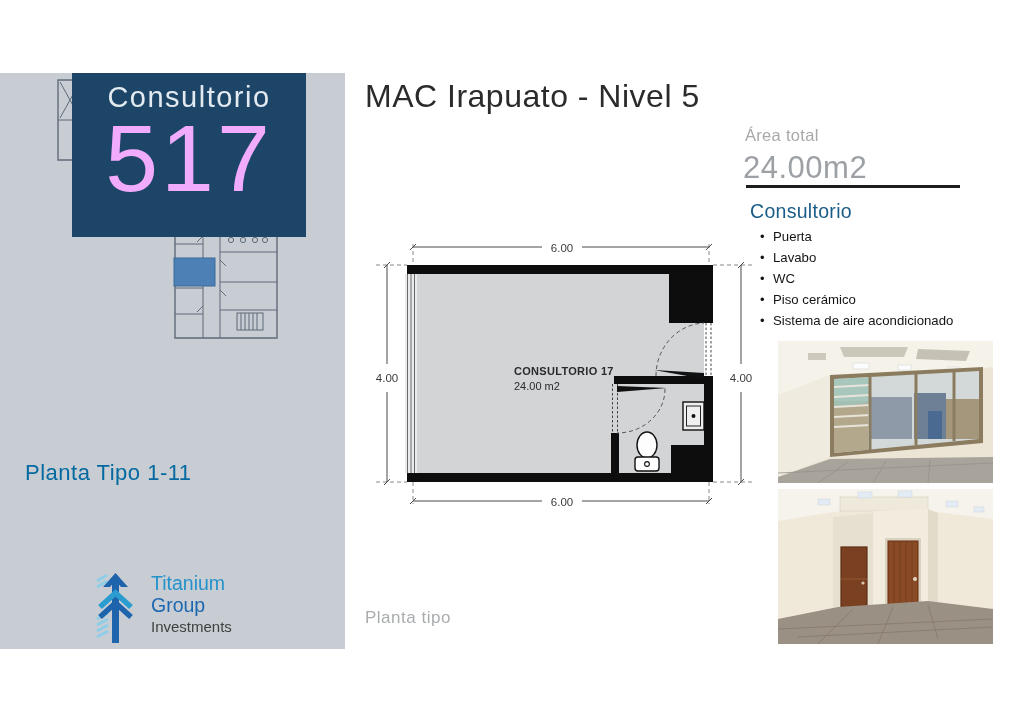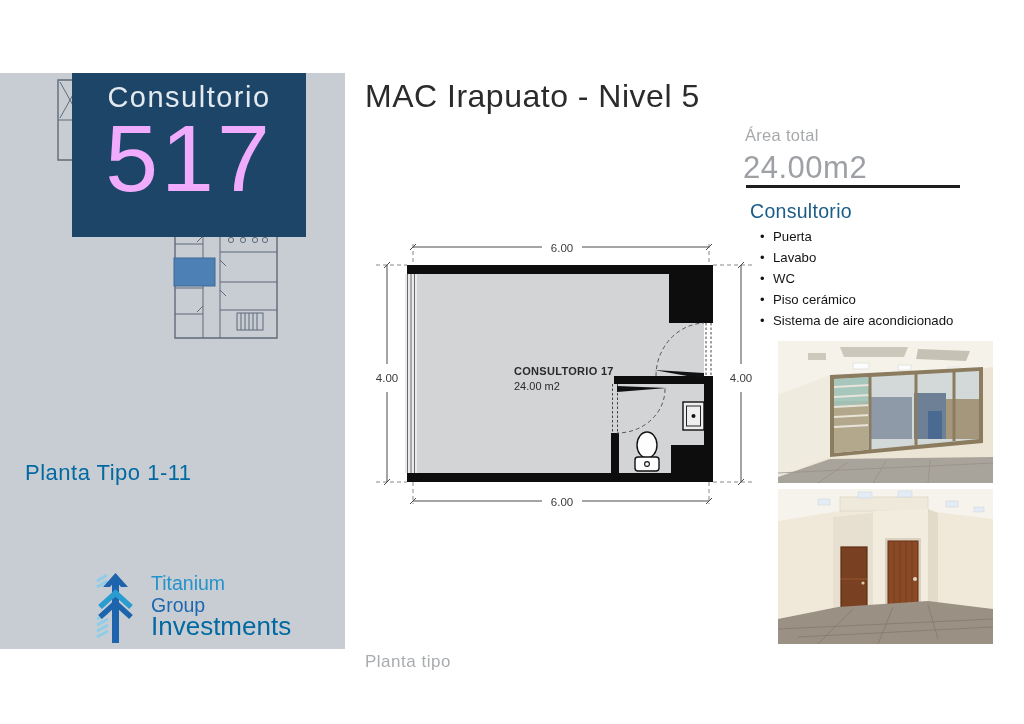--- a/index.html
+++ b/index.html
@@ -23,26 +23,26 @@
   .unit-card .number{
     color:#f0abfc;font-size:95px;font-weight:400;letter-spacing:3px;line-height:0.98;margin-top:-2px;
   }
   .thumb-caption{
     left:25px;top:460px;color:#0369a1;font-size:22px;letter-spacing:.5px;font-weight:400;
   }
   .logo{left:95px;top:571px;width:215px;height:76px;display:flex;align-items:flex-start;}
   .logo-text{margin-left:16px;display:flex;flex-direction:column;line-height:21.5px;padding-top:2px;}
   .logo-text .l1{color:#2492cb;font-size:19.5px;}
   .logo-text .l2{color:#1d67b0;font-size:19.5px;}
-  .logo-text .l3{color:#0369a1;font-size:26px;}
+  .logo-text .l3{color:#404040;font-size:15px;}
 
   
   .main-title{left:365px;top:78px;font-size:32px;color:#2b2b2b;letter-spacing:.5px;font-weight:500;}
   .plan-wrap{left:366px;top:236px;width:400px;height:276px;}
-  .plan-caption{left:365px;top:608px;font-size:17px;color:#a9acae;letter-spacing:.5px;margin-top:44px;}
+  .plan-caption{left:365px;top:608px;font-size:17px;color:#a9acae;letter-spacing:.5px;}
 
   
   .area-label{left:745px;top:126px;font-size:16.5px;color:#a6a9ac;letter-spacing:.3px;}
   .area-value{left:743px;top:150px;font-size:31px;color:#9da0a4;letter-spacing:.5px;}
   .divider{left:746px;top:185px;width:214px;height:3px;background:#1d1d1d;}
   .equip-title{left:750px;top:200px;font-size:19.5px;color:#1a5c88;letter-spacing:.3px;}
   .equip-list{left:760px;top:226px;width:250px;list-style:none;margin:0;padding:0;}
   .equip-list li{
     font-size:13.2px;color:#141414;line-height:21px;display:flex;align-items:baseline;
   }

